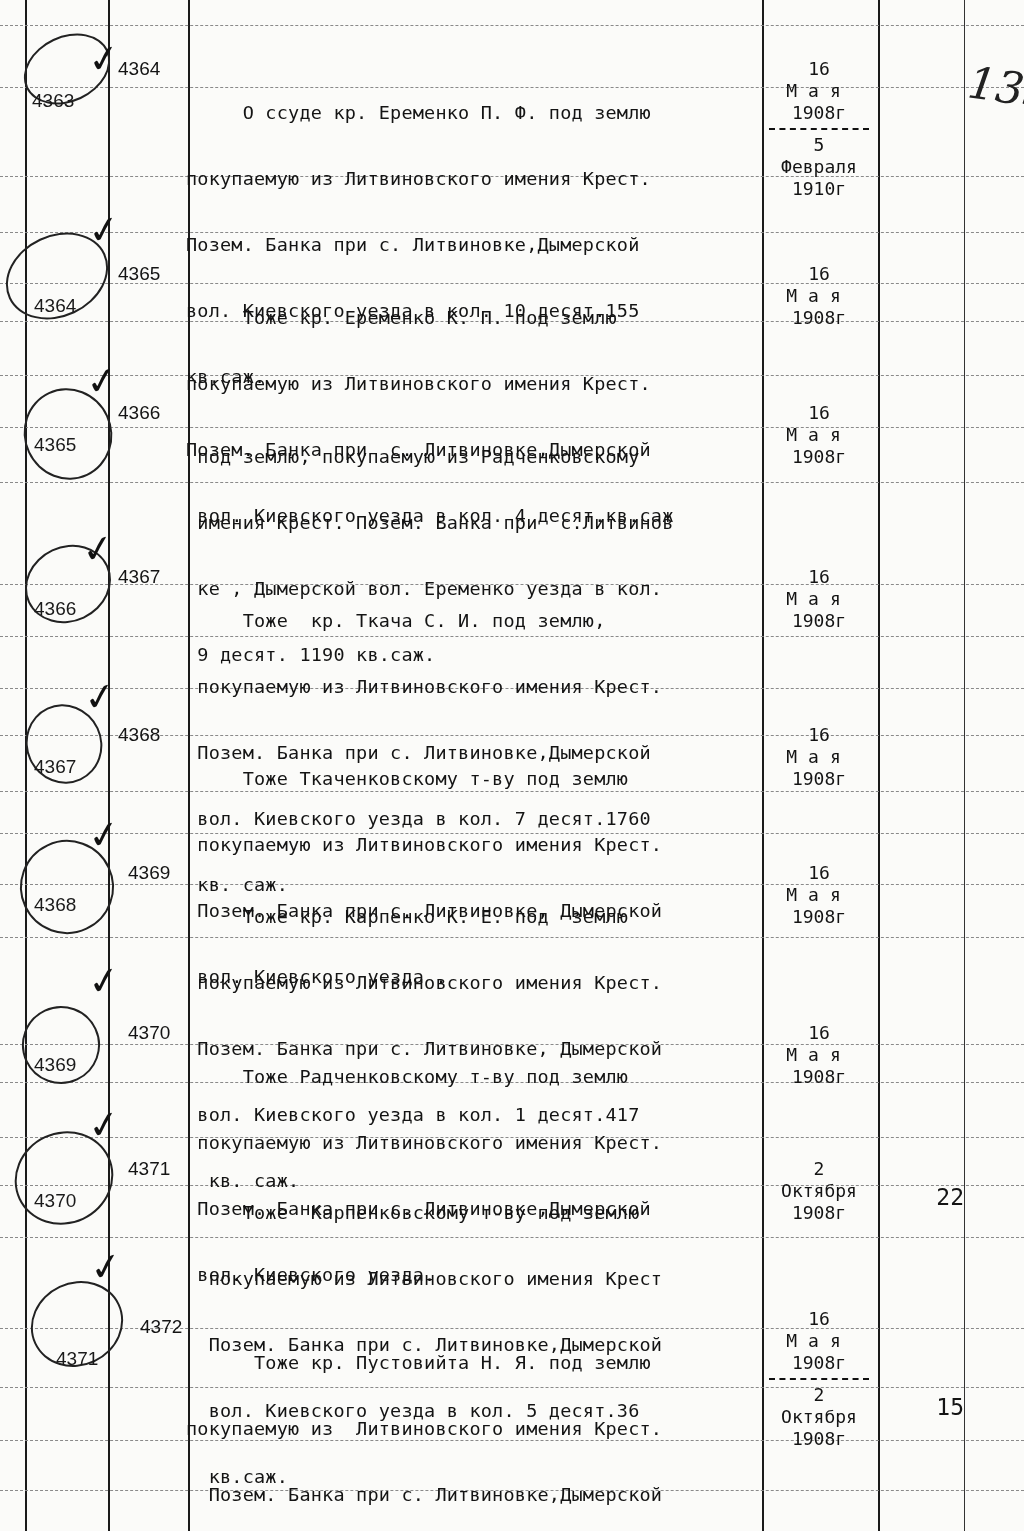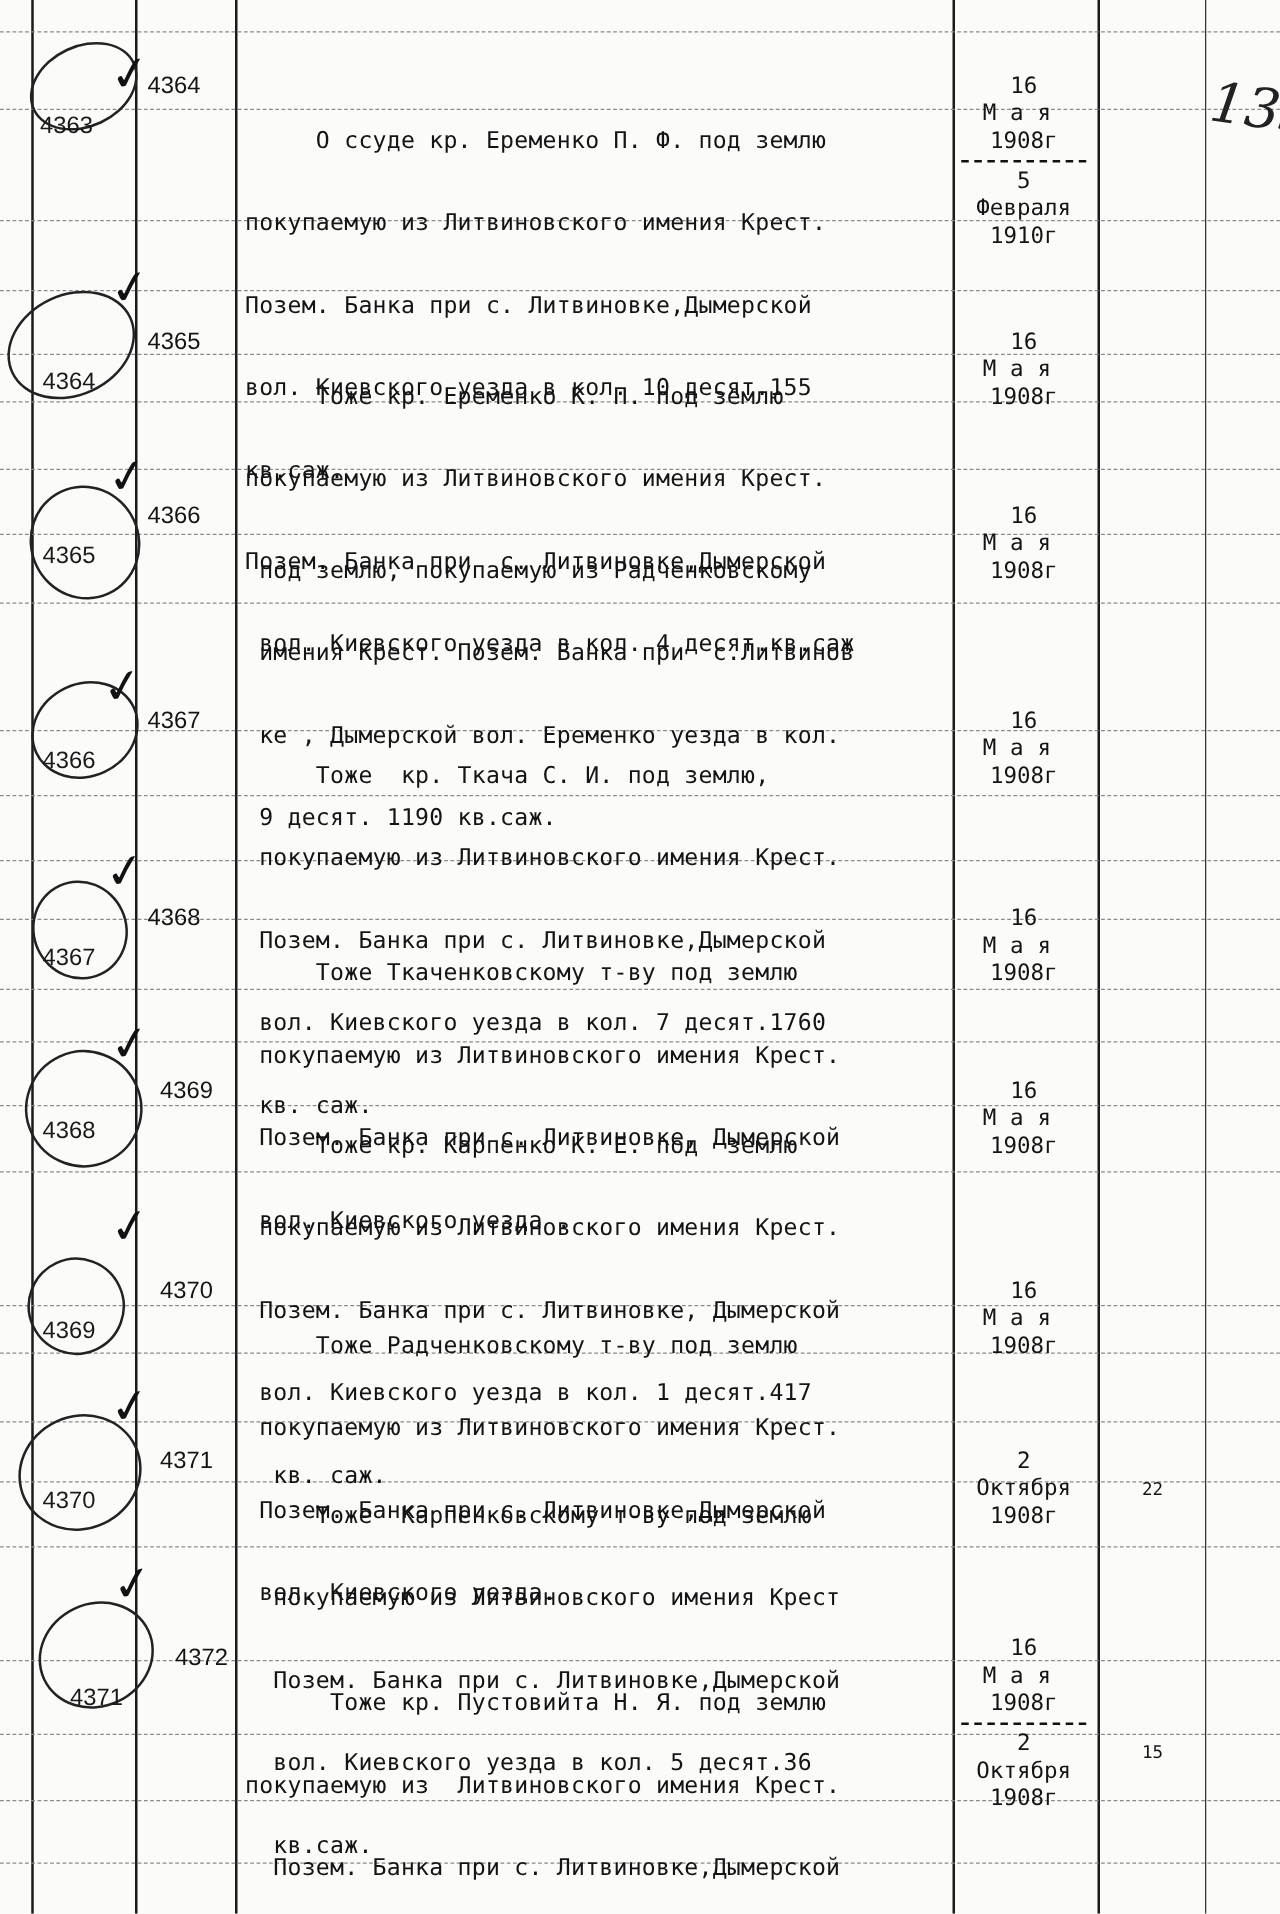--- a/index.html
+++ b/index.html
@@ -21,30 +21,30 @@
     transform:rotate(-25deg);
   }
   .check {
     position:absolute; font-family:"DejaVu Sans",sans-serif; font-size:38px; color:#111;
     transform:rotate(-8deg); line-height:1;
   }
   .num-new {
     position:absolute; left:118px; font-family:"Liberation Sans",sans-serif; font-size:19px;
   }
   .desc {
-    position:absolute; left:196px; width:580px; font-size:18.5px; line-height:22px;
+    position:absolute; left:186px; width:580px; font-size:18.5px; line-height:22px;
     white-space:pre; letter-spacing:0.2px;
   }
   .date {
     position:absolute; left:760px; width:118px; text-align:center; font-size:18px; line-height:22px;
   }
   .date .m { letter-spacing:11px; }
   .sep { border-top:2px dashed #111; width:100px; margin:4px auto 4px auto; }
   .amount {
-    position:absolute; left:880px; width:84px; text-align:center; font-size:14px;
+    position:absolute; left:880px; width:84px; text-align:right; font-size:23px;
   }
   .margin-note {
     position:absolute; left:968px; top:62px; font-family:"DejaVu Serif",serif;
     font-size:44px; font-style:italic; color:#222; transform:rotate(8deg);
   }
 </style>
 </head>
 <body>
 
 <div class="vline" style="left:25px;"></div>

